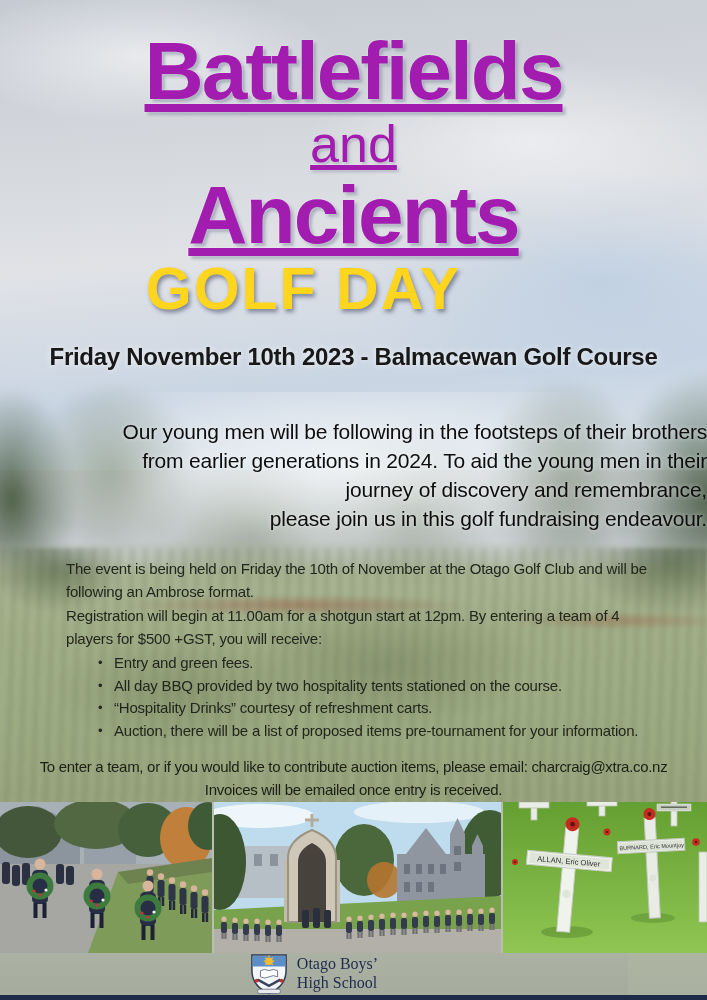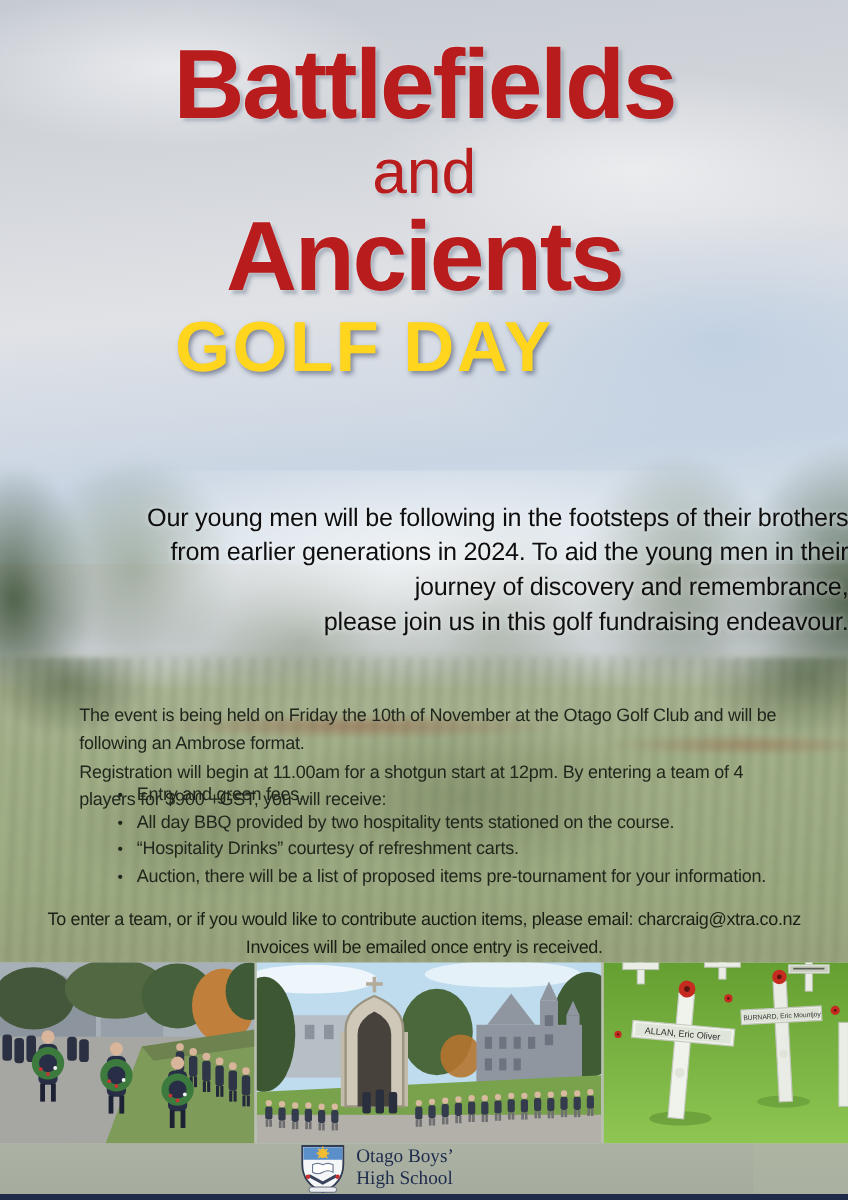--- a/index.html
+++ b/index.html
@@ -48,21 +48,21 @@
       radial-gradient(160px 12px at 88% 28%, rgba(150,72,48,.35), transparent 75%),
       radial-gradient(90px 60px at 8% 8%,   rgba(60,78,48,.5),  transparent 75%),
       radial-gradient(120px 70px at 95% 6%,  rgba(58,76,46,.5),  transparent 75%),
       radial-gradient(200px 90px at 55% 45%, rgba(75,88,58,.28), transparent 75%),
       radial-gradient(170px 80px at 25% 55%, rgba(75,88,58,.22), transparent 75%),
       repeating-linear-gradient(92deg, rgba(62,76,48,.12) 0 5px, rgba(62,76,48,0) 5px 13px);
     filter:blur(2px);
   }
 
   
-  .t-line { position:absolute; left:0; width:707px; text-align:center; color:#b91c1c; }
+  .t-line { position:absolute; left:0; width:707px; text-align:center; color:#a21caf;text-decoration:underline; }
   .title-main {
     font-size:82px; font-weight:bold; letter-spacing:-2px; line-height:1;
     text-shadow:0 0 2px rgba(255,255,255,.5), 3px 3px 3px rgba(130,140,158,.55);
   }
   .title-1 { top:30px; }
   .title-and { top:118px; font-size:52px; font-weight:400; line-height:1;
     text-shadow:0 0 2px rgba(255,255,255,.45), 2px 2px 3px rgba(130,140,158,.5); }
   .title-3 { top:174px; }
   .golf-day {
     position:absolute; left:0; top:260px; width:607px; text-align:center;
@@ -76,21 +76,21 @@
   }
   .intro {
     position:absolute; left:0; top:417px; width:707px; text-align:right;
     font-size:21px; color:#0e0e0e; line-height:29px; letter-spacing:-.2px;
     text-shadow:0 0 5px rgba(255,255,255,.6);
   }
   .intro span { display:block; }
 
   
   .para { position:absolute; left:66px; width:584px; font-size:15px; line-height:23px;
-    color:#21261c; letter-spacing:-.2px;margin-top:28px; }
+    color:#21261c; letter-spacing:-.2px; }
   .para-1 { top:557px; }
   .para-2 { top:604px; }
   .bullets { position:absolute; left:98px; top:652px; width:560px; margin:0; padding:0;
     list-style:none; font-size:15px; line-height:22.5px; color:#21261c; letter-spacing:-.2px; }
   .bullets li { position:relative; padding-left:16px; }
   .bullets li::before { content:"•"; position:absolute; left:0; top:0; font-size:13px; }
   .contact { position:absolute; left:0; top:756px; width:707px; text-align:center;
     font-size:15px; line-height:22.5px; color:#1b1f15; letter-spacing:-.3px; }
 
   
@@ -115,30 +115,31 @@
   <div class="bg-sky"></div>
   <div class="bg-trees"></div>
   <div class="bg-mist"></div>
   <div class="bg-field"></div>
   <div class="bg-scene"></div>
 
   <div class="t-line title-main title-1">Battlefields</div>
   <div class="t-line title-and">and</div>
   <div class="t-line title-main title-3">Ancients</div>
   <div class="golf-day">GOLF DAY</div>
+  <div class="date-line">Friday November 10th 2023 - Balmacewan Golf Course</div>
 
   <div class="intro">
     <span>Our young men will be following in the footsteps of their brothers</span>
     <span>from earlier generations in 2024. To aid the young men in their</span>
     <span>journey of discovery and remembrance,</span>
     <span>please join us in this golf fundraising endeavour.</span>
   </div>
 
   <div class="para para-1">The event is being held on Friday the 10th of November at the Otago Golf Club and will be following an Ambrose format.</div>
-  <div class="para para-2">Registration will begin at 11.00am for a shotgun start at 12pm. By entering a team of 4 players for $900 +GST, you will receive:</div>
+  <div class="para para-2">Registration will begin at 11.00am for a shotgun start at 12pm. By entering a team of 4 players for $500 +GST, you will receive:</div>
   <ul class="bullets">
     <li>Entry and green fees.</li>
     <li>All day BBQ provided by two hospitality tents stationed on the course.</li>
     <li>“Hospitality Drinks” courtesy of refreshment carts.</li>
     <li>Auction, there will be a list of proposed items pre-tournament for your information.</li>
   </ul>
 
   <div class="contact">
     <div>To enter a team, or if you would like to contribute auction items, please email: charcraig@xtra.co.nz</div>
     <div>Invoices will be emailed once entry is received.</div>

